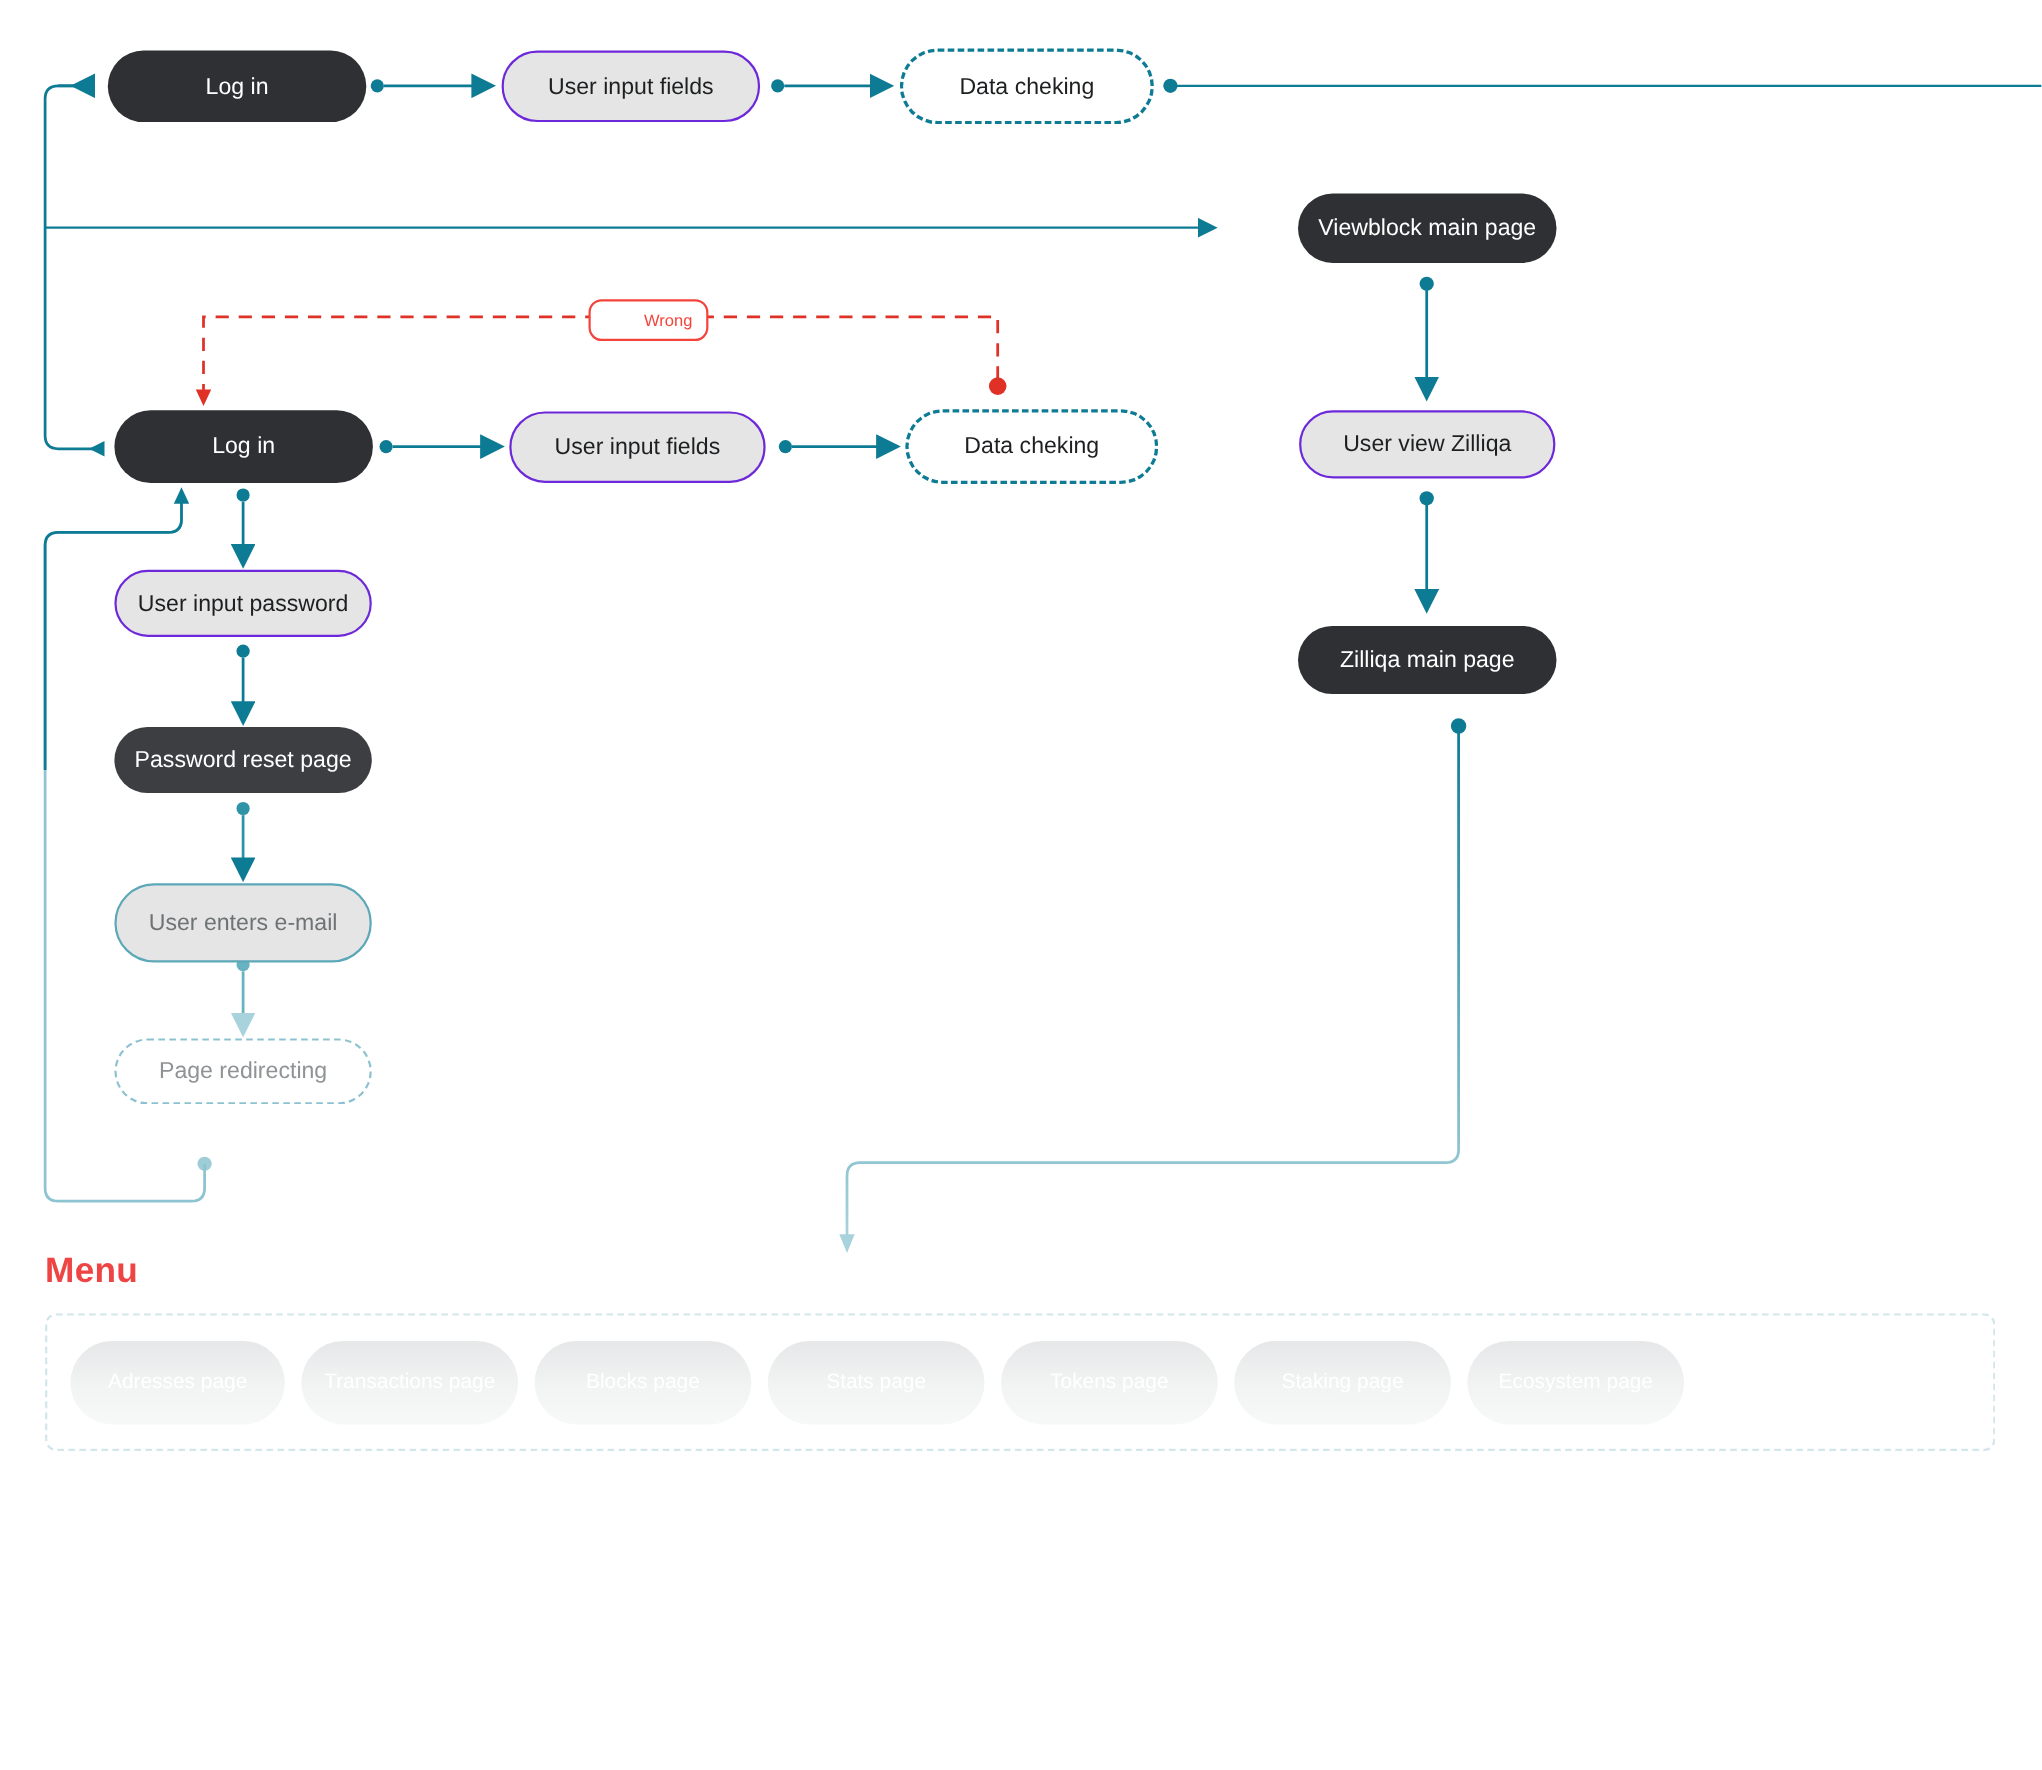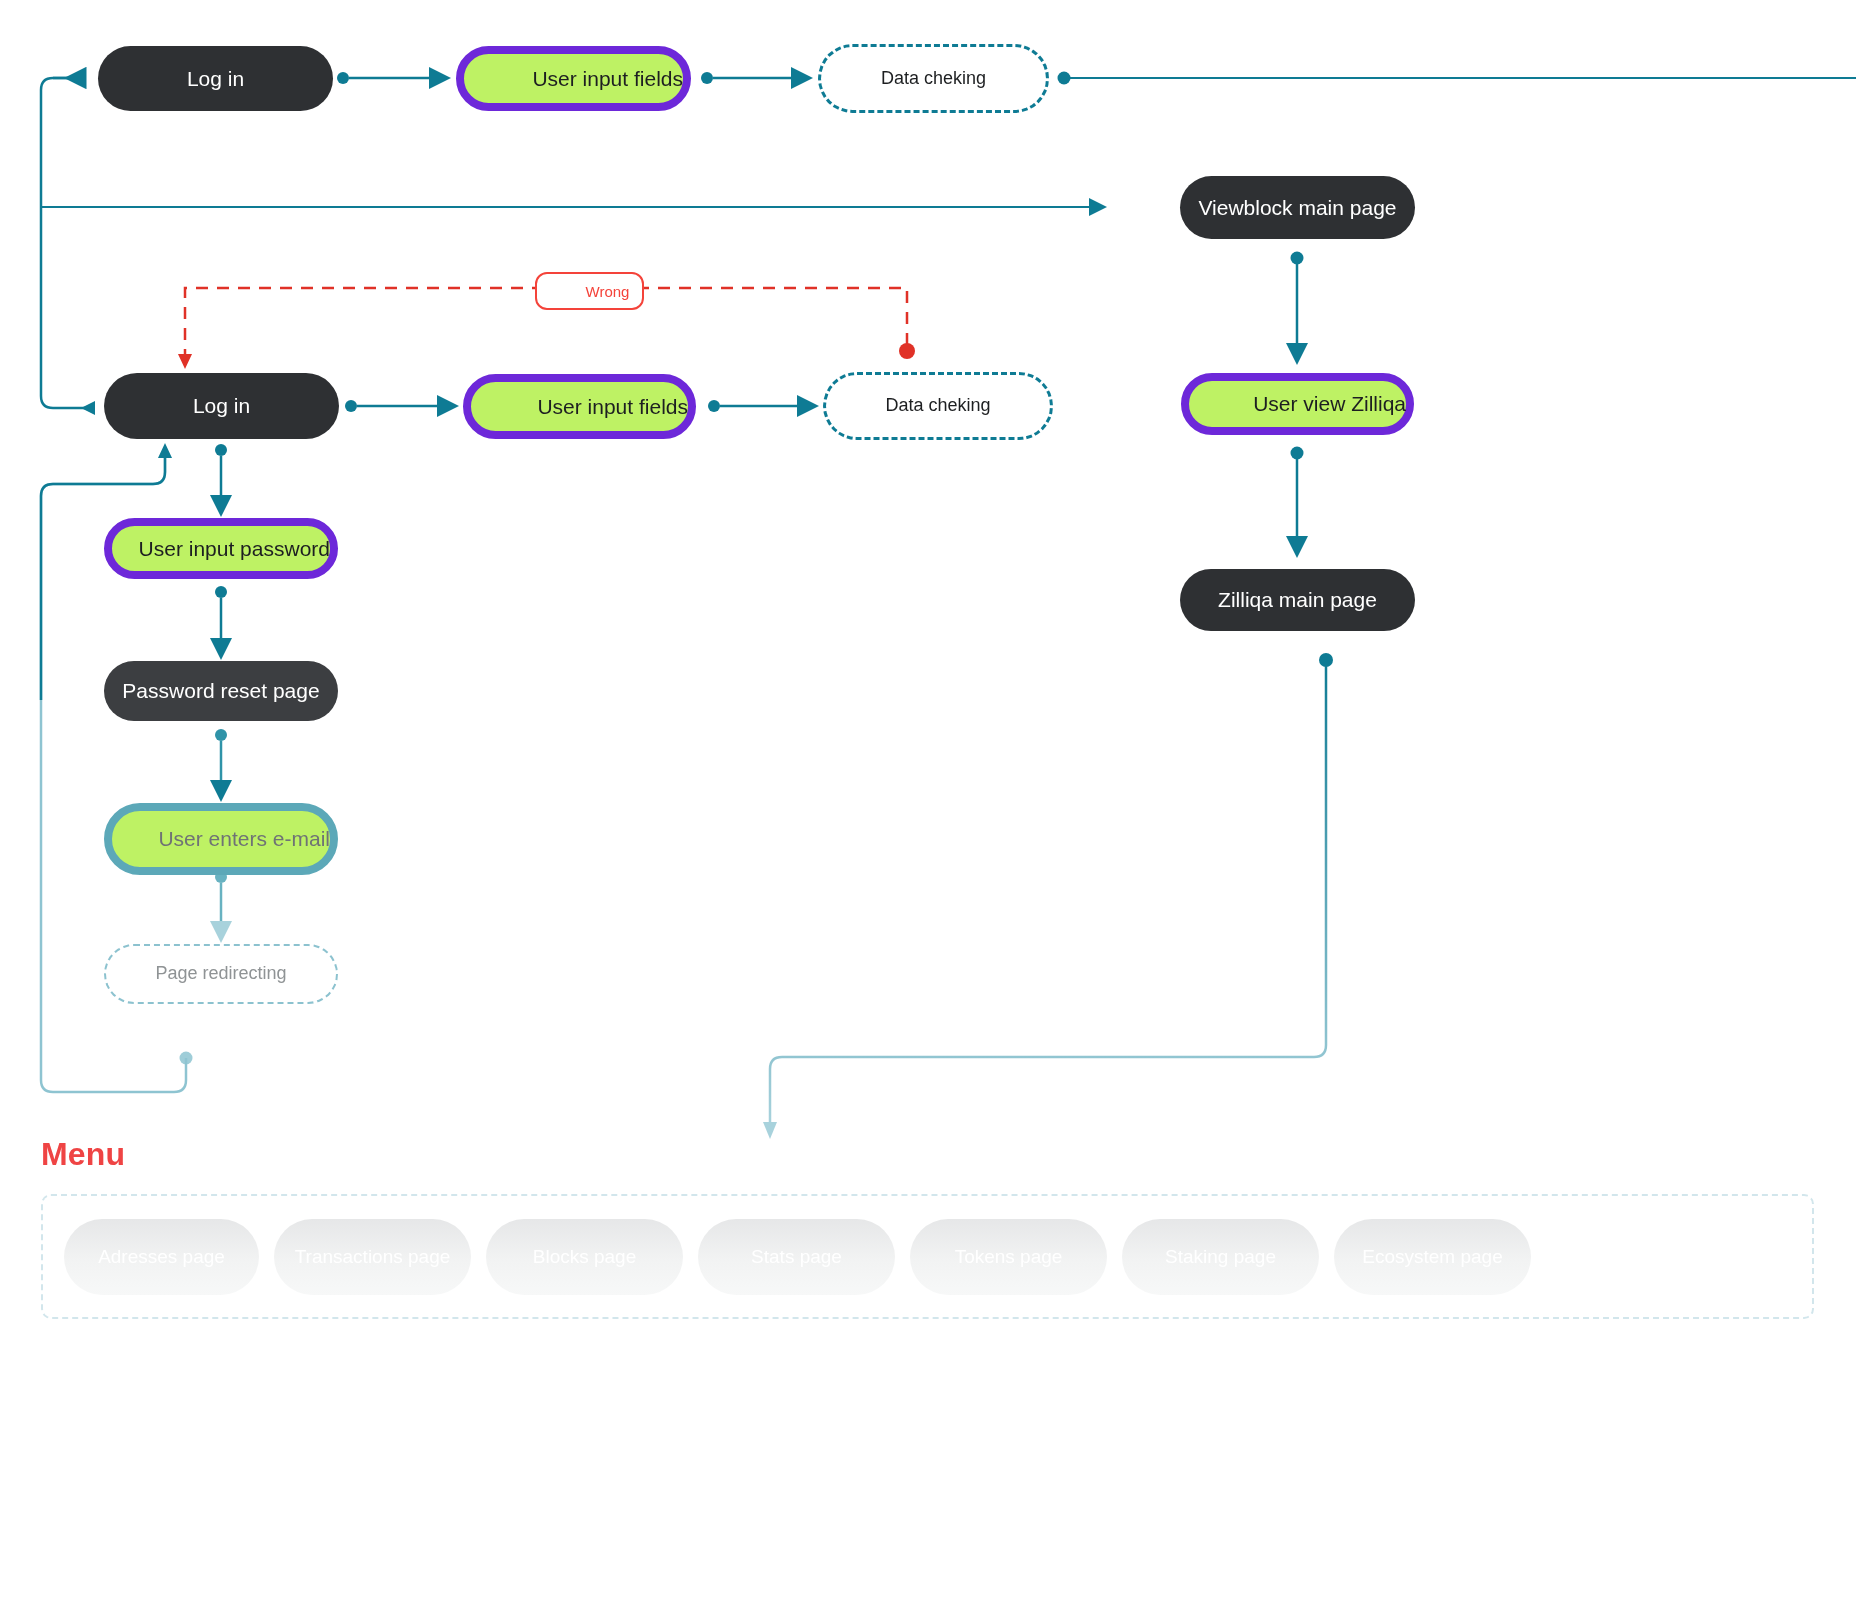--- a/index.html
+++ b/index.html
@@ -22,34 +22,33 @@
     line-height:1.2;
   }
   .node.dark {
     background:#2e3033;
     color:#ffffff;
     border-radius:999px;
     font-size:21px;
   }
   .node.dark.fade1 { background:#3c3e41; }
   .node.outline {
-    background:#bef264;
+    background:#e5e5e5;
     color:#1d1f21;
-    border:8px solid #6d28d9;
+    border:2px solid #6d28d9;
     border-radius:999px;
     font-size:21px;
-    justify-content:flex-end;
   }
   .node.outline.fade1 { border-color:#5ca8b8; color:#6f7375; }
   .node.dashed {
     background:#ffffff;
     color:#1d1f21;
     border:3px dashed #0e7b94;
     border-radius:999px;
-    font-size:18px;
+    font-size:21px;
   }
   .node.dashed.fade1 { border:2px dashed #8cc2cf; color:#8f9395; }
 
   .wrong-label {
     position:absolute;
     display:flex; align-items:center; justify-content:center;
     background:#ffffff;
     border:2px solid #f4433a;
     border-radius:12px;
     color:#f4433a;

